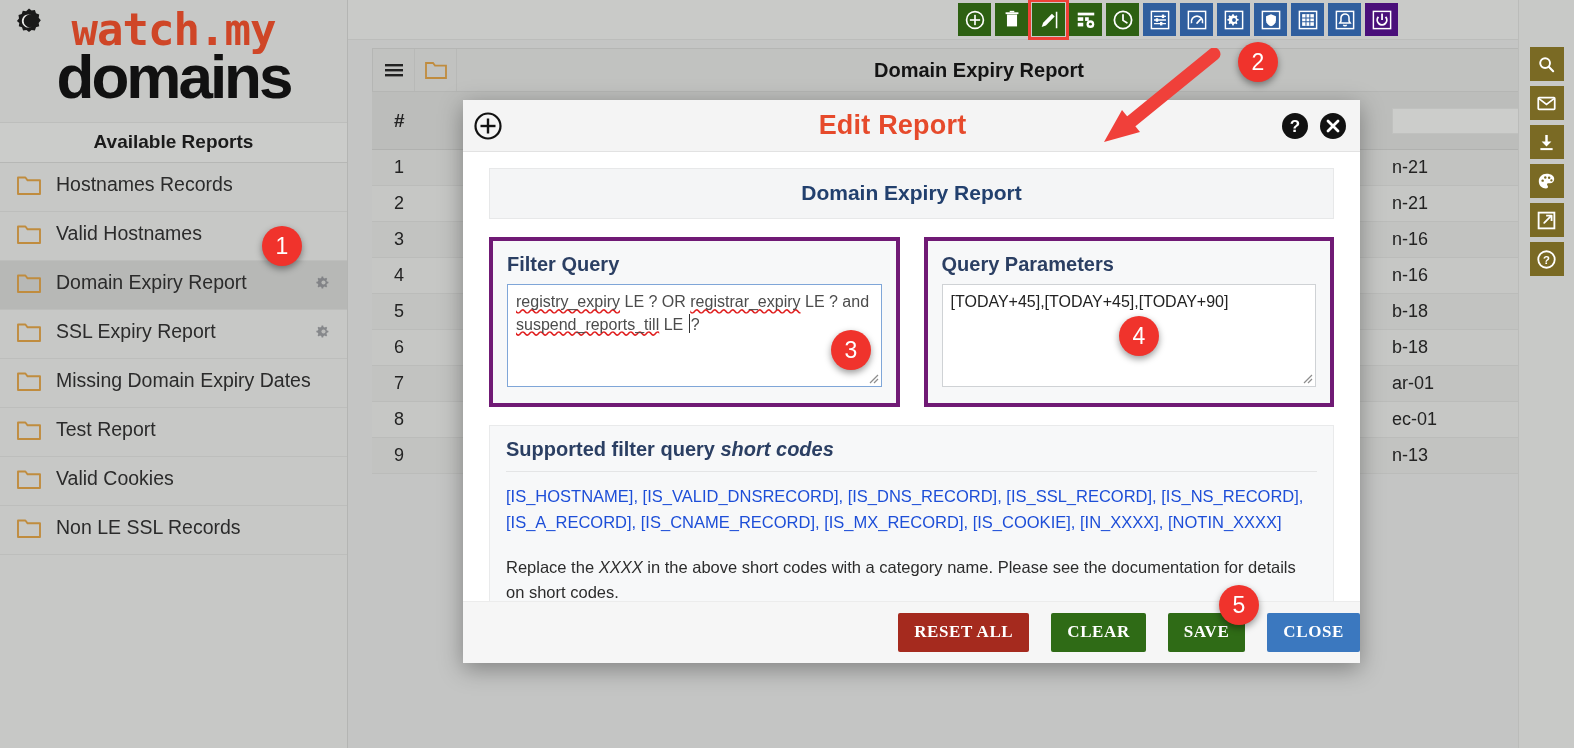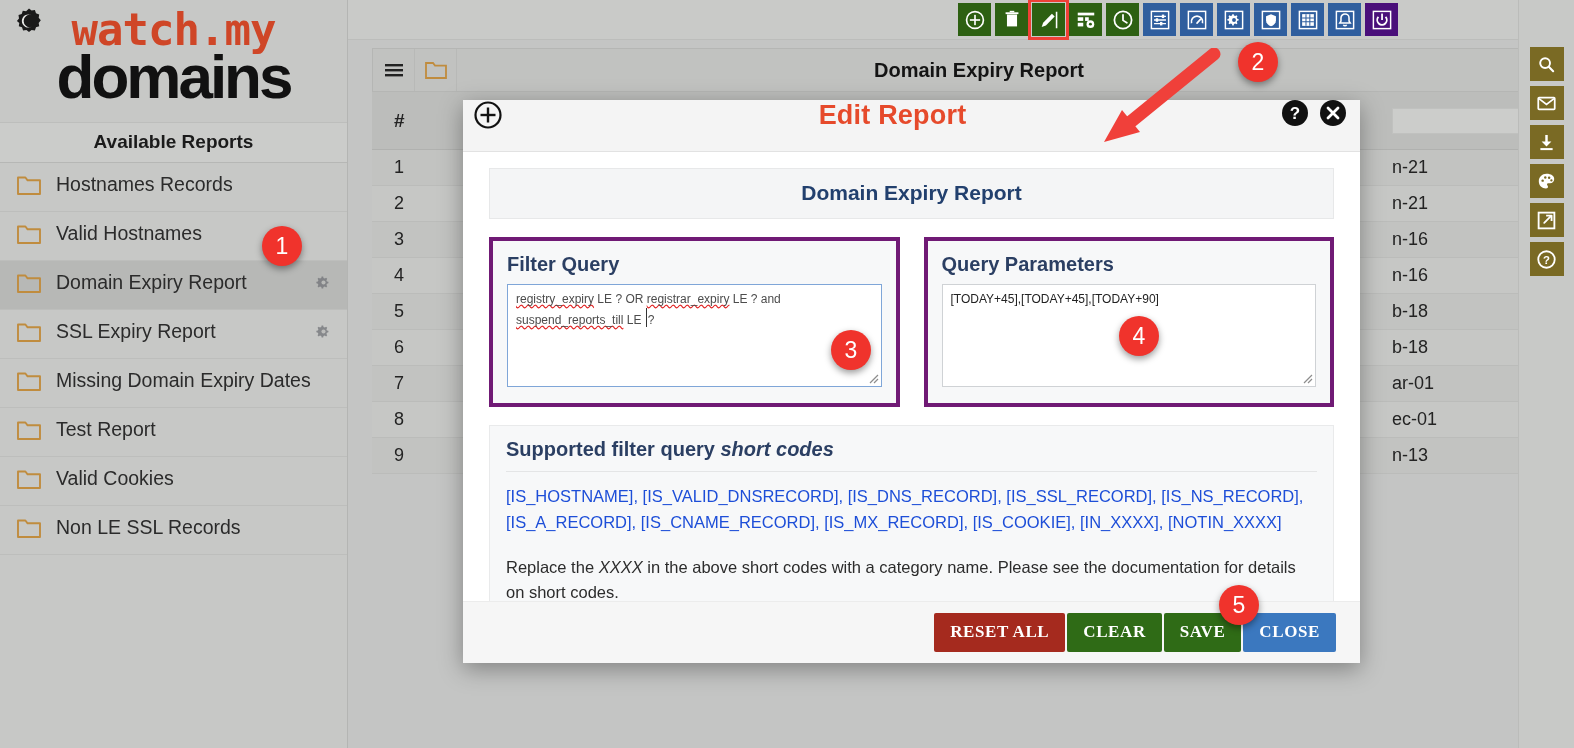--- a/index.html
+++ b/index.html
@@ -169,21 +169,21 @@
     width: 897px; height: 563px;
     background: #ffffff;
     box-shadow: 0 6px 22px rgba(0,0,0,.34);
     z-index: 40;
   }
   #modal-header {
     position: relative;
     height: 52px;
     background: #f4f4f4;
     border-bottom: 1px solid #e2e2e2;
-    display: flex; align-items: flex-start;
+    display: flex; align-items: center;
   }
   #modal-plus { margin-left: 10px; cursor:pointer; display:flex; align-items:center;}
   #modal-title {
     flex: 1; text-align: center;
     font-size: 27px; font-weight: bold;
     color: #e64a2b;
     letter-spacing: .2px;
   }
   #modal-hdr-actions { display:flex; gap:12px; margin-right: 14px; }
   .hdr-circle-btn { cursor:pointer; display:flex; align-items:center; }
@@ -208,21 +208,21 @@
   .panel-title {
     font-size: 20px; font-weight: bold;
     color: #2b3f63; margin-bottom: 8px;
   }
   .ta {
     width: 100%; height: 103px;
     background: #fff;
     border: 1px solid #cfd2d5;
     padding: 6px 8px;
     font-family: "Liberation Sans", sans-serif;
-    font-size: 12px;
+    font-size: 16px;
     color: #4c4c4c;
     line-height: 1.42;
     resize: none;
     outline: none;
     position: relative;
   }
   .ta.focused { border: 1px solid #7fa6d8; }
   .ta-wrap { position: relative; }
   .ta-resize {
     position: absolute; right: 3px; bottom: 3px;
@@ -259,21 +259,21 @@
     margin-top: 20px;
     font-size: 16.5px; color: #2c2c2c; line-height: 1.5;
   }
 
   #modal-footer {
     position: absolute; left: 0; right: 0; bottom: 0;
     height: 62px;
     background: #f6f6f6;
     border-top: 1px solid #ececec;
     display: flex; align-items: center; justify-content: flex-end;
-    gap: 2px; padding-right: 24px;
+    gap: 22px; 
   }
   .btn {
     font-family: "Liberation Serif", serif;
     font-size: 17px; font-weight: bold;
     color: #fff;
     letter-spacing: .6px;
     padding: 9px 16px 10px 16px;
     border: none; cursor: pointer;
     border-radius: 2px;
   }

